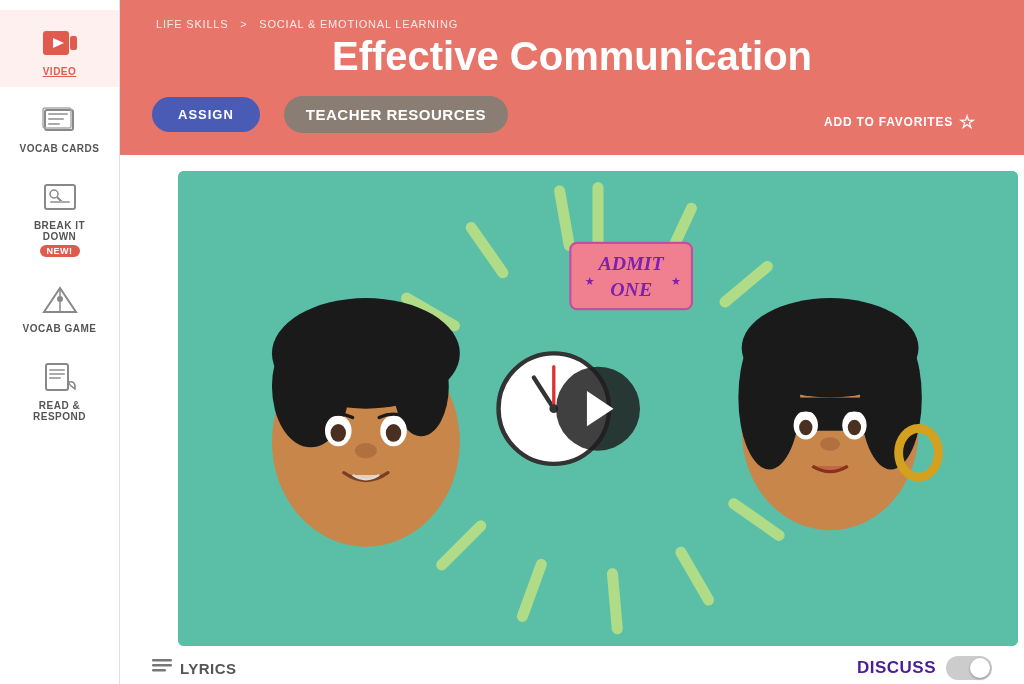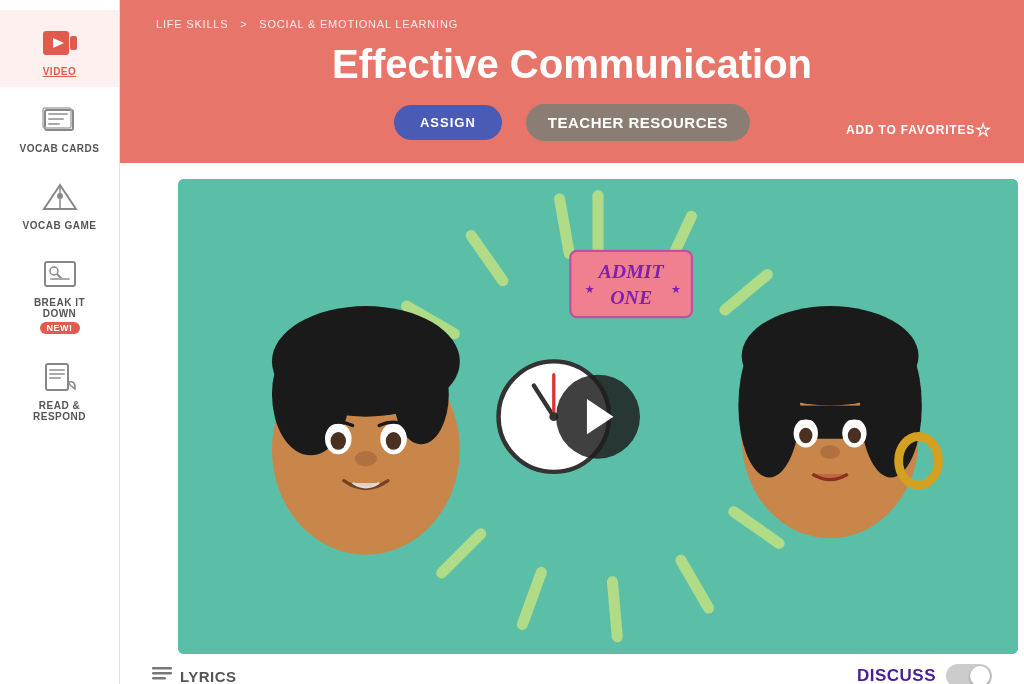--- a/index.html
+++ b/index.html
@@ -69,36 +69,35 @@
     .header {
       background: #e8756a;
       padding: 18px 32px 22px 32px;
       position: relative;
     }
     .breadcrumb {
       font-size: 11px;
       color: rgba(255,255,255,0.85);
       letter-spacing: 0.8px;
       text-transform: uppercase;
-      margin-bottom: 12px;
+      margin-bottom: 4px;
     }
     .breadcrumb span { margin: 0 4px; }
     .page-title {
       font-size: 40px;
       font-weight: 900;
       color: #fff;
       margin-bottom: 18px;
       line-height: 1.1;
       text-align: center;
     }
     .header-actions {
       display: flex;
       align-items: center;
       gap: 24px;
-      justify-content: center;
     }
     .btn-assign {
       background: #4a5bb5;
       color: #fff;
       border: none;
       border-radius: 22px;
       padding: 10px 26px;
       font-size: 13px;
       font-weight: 800;
       letter-spacing: 1px;
@@ -112,25 +111,25 @@
       border-radius: 22px;
       padding: 10px 22px;
       font-size: 15px;
       font-weight: 700;
       letter-spacing: 0.5px;
       text-transform: uppercase;
       cursor: pointer;
     }
     .add-favorites {
       position: absolute;
-      right: 32px;
+      right: 48px;
       bottom: 22px;
       display: flex;
       align-items: center;
-      gap: 0;
+      gap: 6px;
       font-size: 12px;
       font-weight: 700;
       color: #fff;
       letter-spacing: 0.8px;
       text-transform: uppercase;
       cursor: pointer;
     }
 
     
     .content {
@@ -235,39 +234,39 @@
         <rect x="6" y="18" width="12" height="2" rx="1" fill="#aaa"></rect>
         <rect x="1" y="3" width="28" height="20" rx="2" fill="none" stroke="#aaa" stroke-width="1.5"></rect>
       </svg>
     </div>
     <span class="label">VOCAB CARDS</span>
   </div>
 
   <div class="sidebar-item">
     <div class="icon-box">
       <svg width="36" height="30" viewBox="0 0 36 30">
-        <polygon points="18,3 34,27 2,27" fill="none" stroke="#888" stroke-width="2"></polygon>
-        <circle cx="18" cy="14" r="3" fill="#888"></circle>
-        <line x1="18" y1="3" x2="18" y2="27" stroke="#888" stroke-width="1.5"></line>
-      </svg>
-    </div>
-    <span class="label">VOCAB GAME</span>
-  </div>
-
-  <div class="sidebar-item">
-    <div class="icon-box">
-      <svg width="36" height="30" viewBox="0 0 36 30">
         <rect x="3" y="3" width="30" height="24" rx="2" fill="none" stroke="#888" stroke-width="2"></rect>
         <circle cx="12" cy="12" r="4" fill="none" stroke="#888" stroke-width="1.5"></circle>
         <line x1="15" y1="15" x2="20" y2="20" stroke="#888" stroke-width="2"></line>
         <rect x="8" y="19" width="20" height="2" rx="1" fill="#aaa"></rect>
       </svg>
     </div>
     <span class="label">BREAK IT<br>DOWN</span>
     <span class="new-badge">NEW!</span>
+  </div>
+
+  <div class="sidebar-item">
+    <div class="icon-box">
+      <svg width="36" height="30" viewBox="0 0 36 30">
+        <polygon points="18,3 34,27 2,27" fill="none" stroke="#888" stroke-width="2"></polygon>
+        <circle cx="18" cy="14" r="3" fill="#888"></circle>
+        <line x1="18" y1="3" x2="18" y2="27" stroke="#888" stroke-width="1.5"></line>
+      </svg>
+    </div>
+    <span class="label">VOCAB GAME</span>
   </div>
 
   <div class="sidebar-item">
     <div class="icon-box">
       <svg width="36" height="30" viewBox="0 0 36 30">
         <rect x="4" y="2" width="22" height="26" rx="2" fill="none" stroke="#888" stroke-width="2"></rect>
         <rect x="7" y="7" width="16" height="2" rx="1" fill="#aaa"></rect>
         <rect x="7" y="11" width="16" height="2" rx="1" fill="#aaa"></rect>
         <rect x="7" y="15" width="12" height="2" rx="1" fill="#aaa"></rect>
         <path d="M26 20 Q34 18 33 27 Q28 24 26 20Z" fill="none" stroke="#888" stroke-width="1.5"></path>

